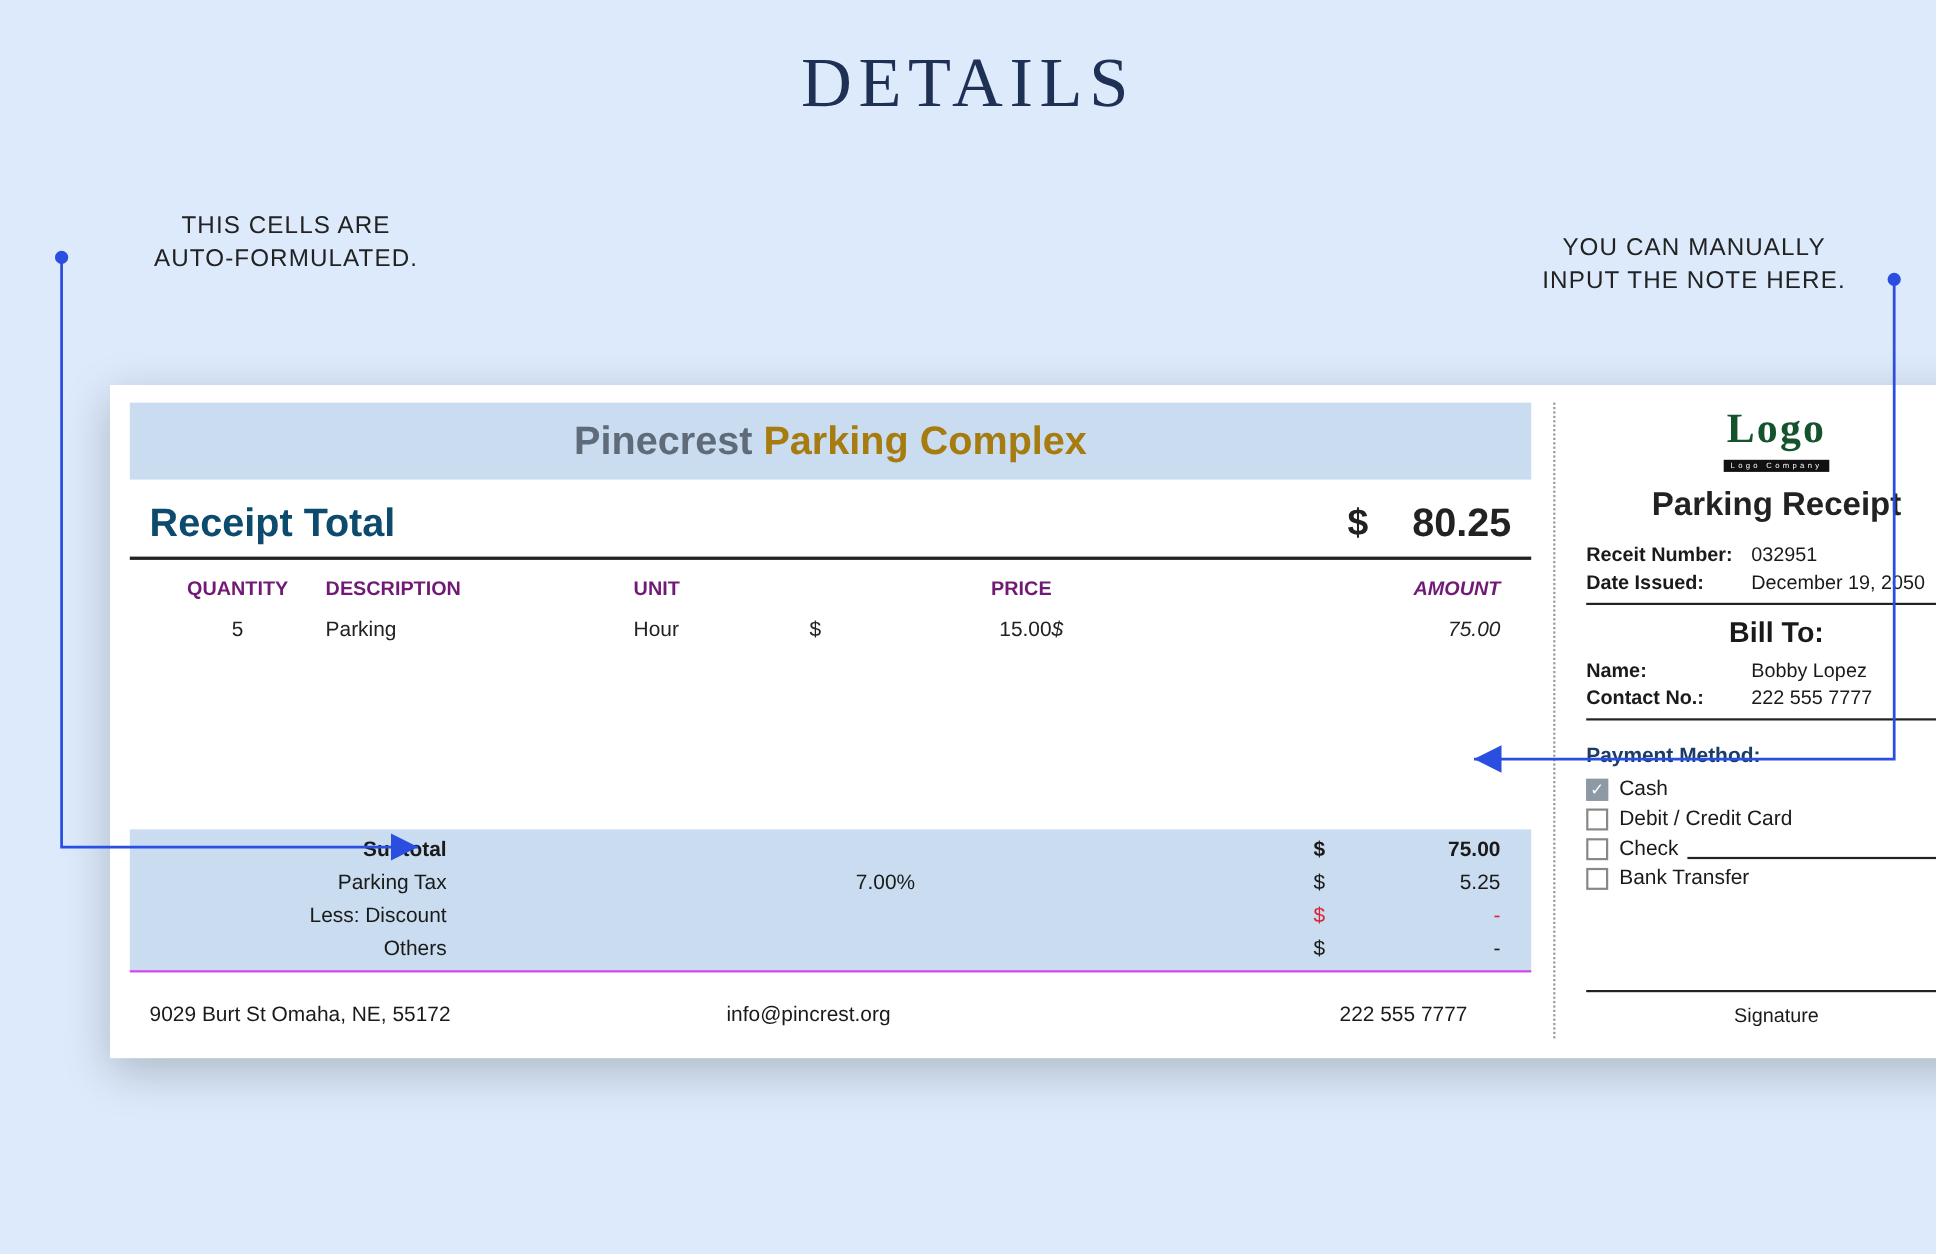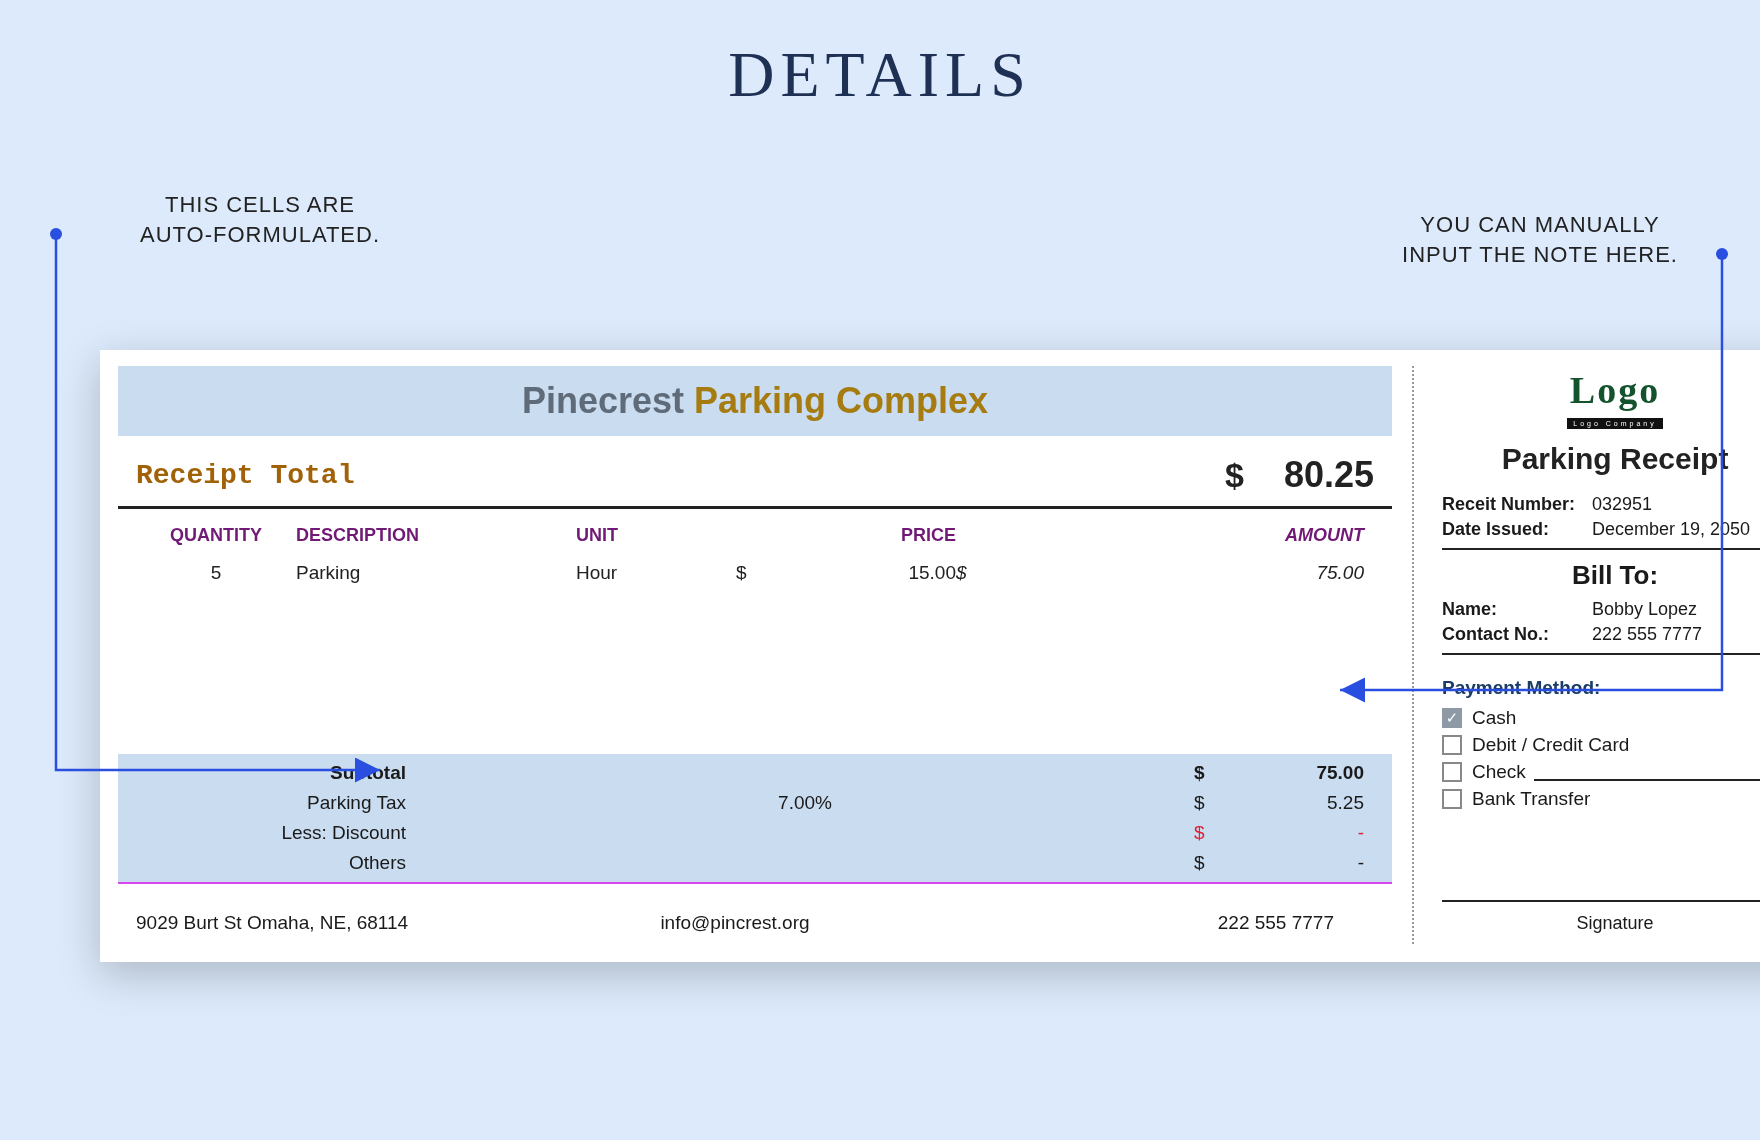--- a/index.html
+++ b/index.html
@@ -57,21 +57,21 @@
     font-weight: 700;
   }
   .company-bar .c1 { color: #5f6b78; }
   .company-bar .c2 { color: #a67b10; }
   .total-row {
     display: flex;
     align-items: center;
     padding: 18px 18px 10px 18px;
     border-bottom: 3px solid #222;
   }
-  .total-label { font-size: 28px; font-weight: 700; color: #a16207; flex: 1; font-family: Liberation Mono, monospace; }
+  .total-label { font-size: 36px; font-weight: 700; color: #0c4a6e; flex: 1; }
   .total-dollar { font-size: 34px; font-weight: 700; color: #222; margin-right: 40px; }
   .total-amount { font-size: 36px; font-weight: 700; color: #222; }
   .headers {
     display: flex;
     padding: 16px 18px 6px 18px;
     font-weight: 700;
     font-size: 18px;
     color: #701a75;
   }
   .col-qty   { width: 160px; text-align: center; }
@@ -260,21 +260,21 @@
         <div class="sum-val red">-</div>
       </div>
       <div class="summary-row">
         <div class="sum-label">Others</div>
         <div class="sum-mid"></div>
         <div class="sum-sym">$</div>
         <div class="sum-val">-</div>
       </div>
     </div>
     <div class="footer">
-      <div class="f1">9029 Burt St Omaha, NE, 68114</div>
+      <div class="f1">9029 Burt St Omaha, NE, 55172</div>
       <div class="f2">info@pincrest.org</div>
       <div class="f3">222 555 7777</div>
     </div>
   </div>
 
   <div class="right-pane">
     <div class="logo-box">
       <div class="logo-main">Logo</div>
       <div class="logo-sub">Logo Company</div>
     </div>

